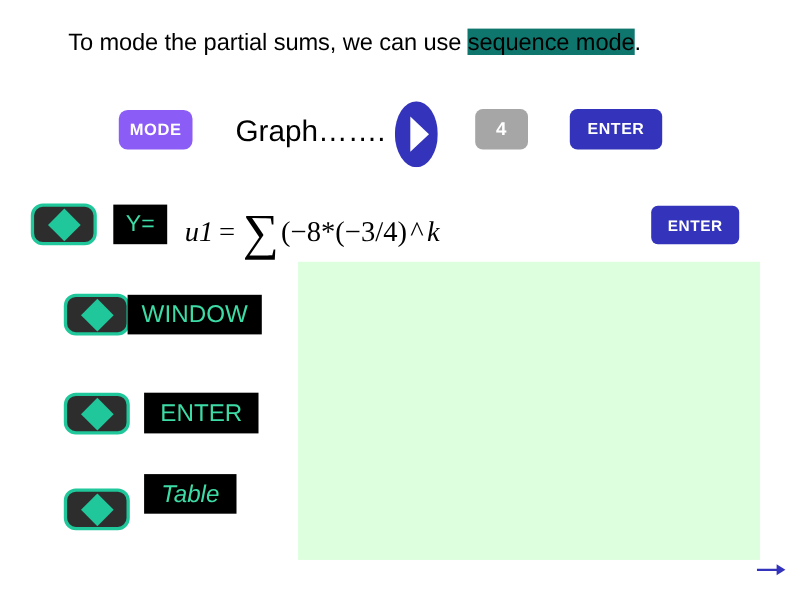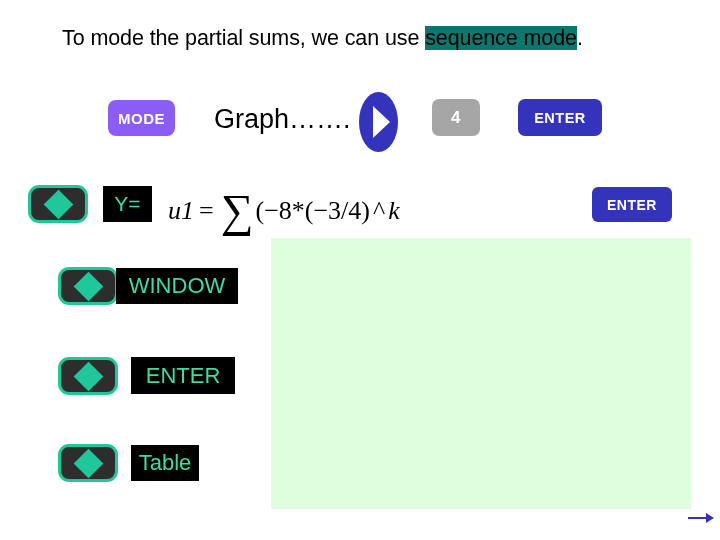--- a/index.html
+++ b/index.html
@@ -140,21 +140,21 @@
     background: #000000;
     color: #3ddba5;
     display: flex;
     align-items: center;
     justify-content: center;
     white-space: nowrap;
   }
   .sl-y     { left: 103px; top: 186px; width: 49px;  height: 36px; font-size: 21px; }
   .sl-win   { left: 116px; top: 268px; width: 122px; height: 36px; font-size: 22px; }
   .sl-graph { left: 131px; top: 357px; width: 104px; height: 37px; font-size: 22px; }
-  .sl-table { left: 131px; top: 445px; width: 68px;  height: 36px; font-size: 22px; }
+  .sl-table { left: 131px; top: 431px; width: 84px;  height: 36px; font-size: 22px; font-style: italic; }
 
   
   .formula {
     position: absolute;
     left: 168px;
     top: 180px;
     height: 46px;
     display: flex;
     align-items: flex-end;
     font-family: Liberation Serif, serif;

